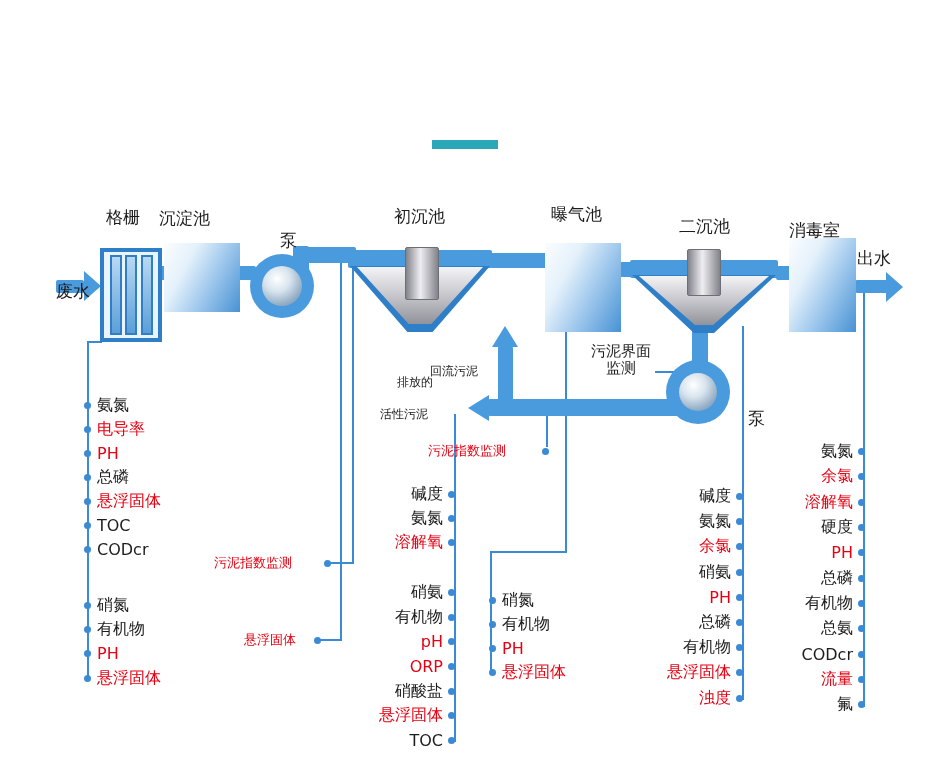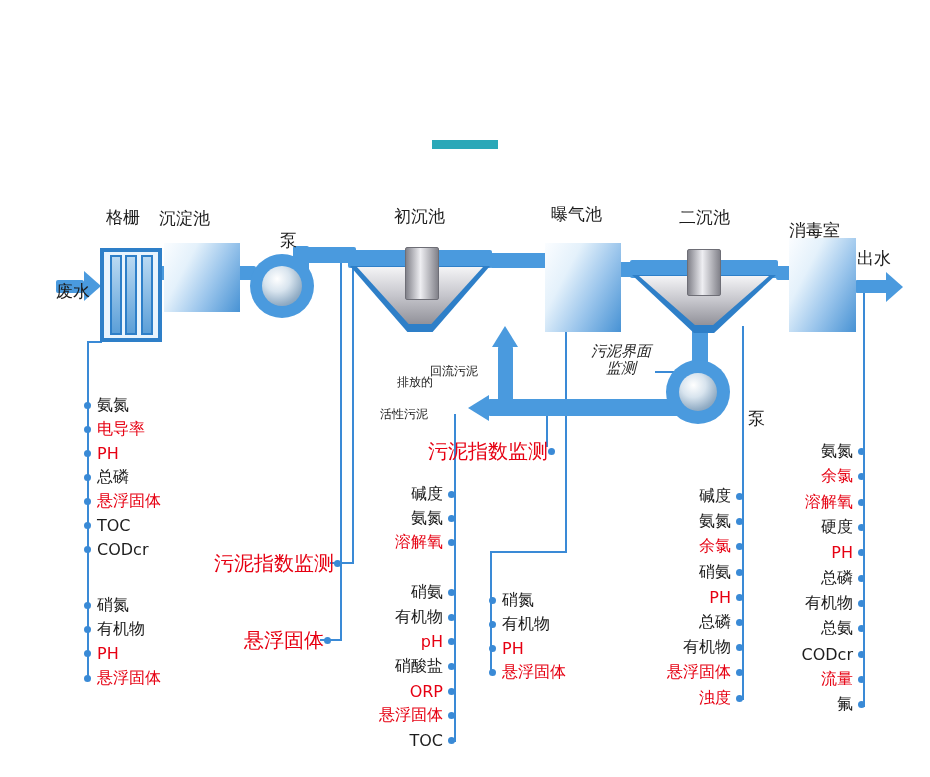--- a/index.html
+++ b/index.html
@@ -32,32 +32,32 @@
   .trap-inner{position:absolute;background:linear-gradient(180deg,#f4f4f6,#c6c6cc 50%,#92929a);}
   .clip-primary{clip-path:polygon(0 0,100% 0,59% 100%,41% 100%);}
   .clip-secondary{clip-path:polygon(0 0,100% 0,57% 100%,43% 100%);}
   .cylinder{position:absolute;background:linear-gradient(90deg,#82828a 0%,#eeeef2 45%,#82828a 100%);
             border:1px solid #6e6e76;box-sizing:border-box;border-radius:2px;}
 
   
   .lbl{position:absolute;font-size:17px;color:#1c1c1c;white-space:nowrap;}
   .note{position:absolute;font-size:12px;color:#1c1c1c;white-space:nowrap;}
   .red{color:var(--alert-red,#e60012) !important;}
-  .mid-monitor{position:absolute;text-align:center;font-size:15px;color:#1c1c1c;line-height:17px;font-style:italic;}
+  .mid-monitor{position:absolute;text-align:center;font-size:15px;color:#1c1c1c;line-height:17px;}
 
   
   .sgroup{position:absolute;}
   .sensor-row{display:flex;align-items:center;height:var(--rh,24px);}
   .dots-right .sensor-row{justify-content:flex-end;}
   .dot{width:7px;height:7px;border-radius:50%;background:var(--line-blue,#3a8ad6);flex:0 0 auto;}
   .dots-left .dot{margin-right:6px;}
   .dots-right .dot{margin-left:5px;}
   .slabel{font-size:16px;color:#1c1c1c;white-space:nowrap;}
   .sensor-single{position:absolute;display:flex;align-items:center;justify-content:space-between;height:20px;}
-  .sensor-single .slabel{font-size:20px;}
+  .sensor-single .slabel{font-size:13px;}
 </style>
 </head>
 <body>
 
 <div class="canvas">
 
   <div class="divider"></div>
 
   <div class="hline" style="left:87px;top:341px;width:15px"></div>
   <div class="vline" style="left:87px;top:342px;height:338px"></div>
@@ -113,21 +113,21 @@
   <div class="pump" style="left:666px;top:360px;width:64px;height:64px">
     <div class="pump-core" style="left:13px;top:13px;width:38px;height:38px"></div>
   </div>
 
   <div class="lbl" style="left:56px;top:280px">废水</div>
   <div class="lbl" style="left:106px;top:206px">格栅</div>
   <div class="lbl" style="left:159px;top:207px">沉淀池</div>
   <div class="lbl" style="left:280px;top:229px">泵</div>
   <div class="lbl" style="left:394px;top:205px">初沉池</div>
   <div class="lbl" style="left:551px;top:203px">曝气池</div>
-  <div class="lbl" style="left:679px;top:206px">二沉池</div>
+  <div class="lbl" style="left:679px;top:215px">二沉池</div>
   <div class="lbl" style="left:789px;top:219px">消毒室</div>
   <div class="lbl" style="left:857px;top:247px">出水</div>
   <div class="lbl" style="left:748px;top:407px">泵</div>
 
   <div class="note" style="left:430px;top:363px">回流污泥</div>
   <div class="note" style="left:397px;top:374px">排放的</div>
   <div class="note" style="left:380px;top:406px">活性污泥</div>
   <div class="mid-monitor" style="left:578px;top:343px;width:86px">
     <div>污泥界面</div>
     <div>监测</div>
@@ -215,28 +215,28 @@
       </div>
       <div class="sensor-row">
         <span class="slabel">有机物</span>
         <span class="dot"></span>
       </div>
       <div class="sensor-row">
         <span class="slabel red">pH</span>
         <span class="dot"></span>
       </div>
       <div class="sensor-row">
+        <span class="slabel red">ORP</span>
+        <span class="dot"></span>
+      </div>
+      <div class="sensor-row">
         <span class="slabel">硝酸盐</span>
         <span class="dot"></span>
       </div>
       <div class="sensor-row">
-        <span class="slabel red">ORP</span>
-        <span class="dot"></span>
-      </div>
-      <div class="sensor-row">
         <span class="slabel red">悬浮固体</span>
         <span class="dot"></span>
       </div>
       <div class="sensor-row">
         <span class="slabel">TOC</span>
         <span class="dot"></span>
       </div>
     </div>
   <div class="sgroup dots-left" style="left:489px;top:589px;--rh:23.8px">
       <div class="sensor-row">

